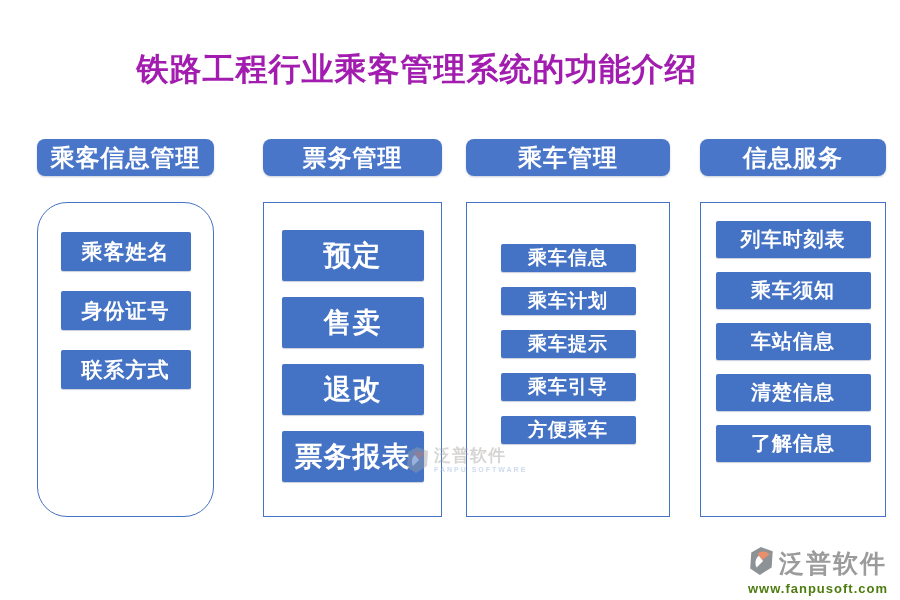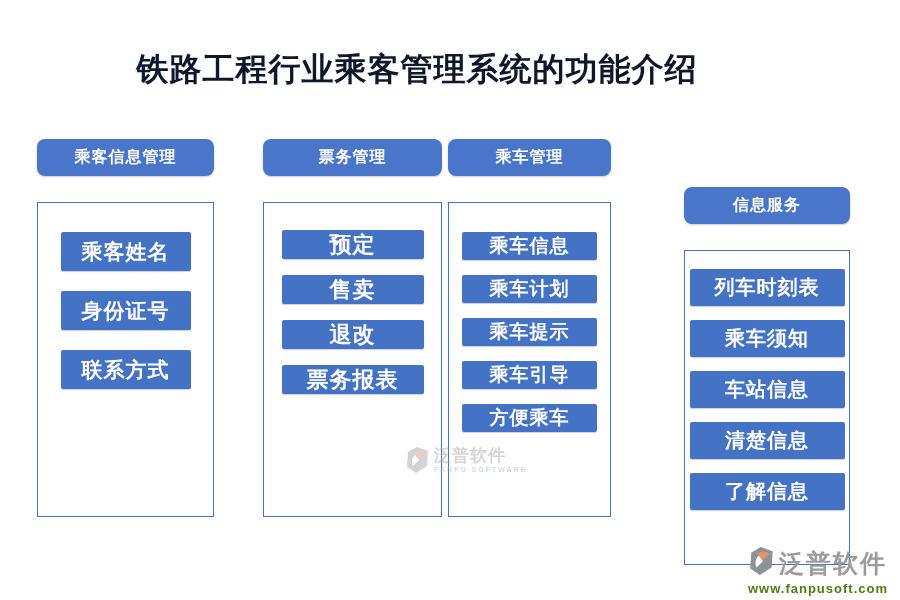--- a/index.html
+++ b/index.html
@@ -13,72 +13,72 @@
   .canvas { position: absolute; inset: 0; }
 
   .title {
     position: absolute;
     top: 48px;
     left: 0;
     width: 834px;
     text-align: center;
     font-size: 32px;
     font-weight: bold;
-    color: #0f172a;
+    color: #a21caf;
     letter-spacing: 1px;
   }
 
   .col { position: absolute; top: 139px; }
   .col1 { left: 37px;  width: 177px; }
   .col2 { left: 263px; width: 179px; }
-  .col3 { left: 448px; width: 163px; }
-  .col4 { left: 684px; width: 166px; margin-top: 48px; }
+  .col3 { left: 466px; width: 204px; }
+  .col4 { left: 700px; width: 186px; }
 
   .col-header {
     height: 37px;
     border-radius: 8px;
     background: #4a76ca;
     color: #ffffff;
-    font-size: 16px;
+    font-size: 24px;
     font-weight: bold;
     display: flex;
     align-items: center;
     justify-content: center;
     box-shadow: 0 1px 2px rgba(40,60,110,0.25);
     letter-spacing: 1px;
   }
 
   .col-body {
     margin-top: 26px;
     height: 315px;
     border: 1.5px solid #4472c4;
     background: #ffffff;
     display: flex;
     flex-direction: column;
     align-items: center;
   }
-  .col1 .col-body { padding-top: 29px; gap: 20px; }
+  .col1 .col-body { padding-top: 29px; gap: 20px; border-radius: 30px; }
   .col2 .col-body { padding-top: 27px; gap: 16px; }
-  .col3 .col-body { padding-top: 29px; gap: 15px; }
+  .col3 .col-body { padding-top: 41px; gap: 15px; }
   .col4 .col-body { padding-top: 18px; gap: 14px; }
 
   .item {
     background: #4472c4;
     color: #ffffff;
     font-weight: bold;
     display: flex;
     align-items: center;
     justify-content: center;
     border-radius: 2px;
     box-shadow: 0 1px 1px rgba(40,60,110,0.25);
     letter-spacing: 1px;
     flex: none;
   }
   .col1 .item { width: 130px; height: 39px; font-size: 21px; }
-  .col2 .item { width: 142px; height: 29px; font-size: 22px; }
+  .col2 .item { width: 142px; height: 51px; font-size: 28px; }
   .col3 .item { width: 135px; height: 28px; font-size: 19px; }
   .col4 .item { width: 155px; height: 37px; font-size: 20px; }
 
   
   .wm-center {
     position: absolute;
     left: 406px;
     top: 446px;
     display: flex;
     align-items: flex-start;

